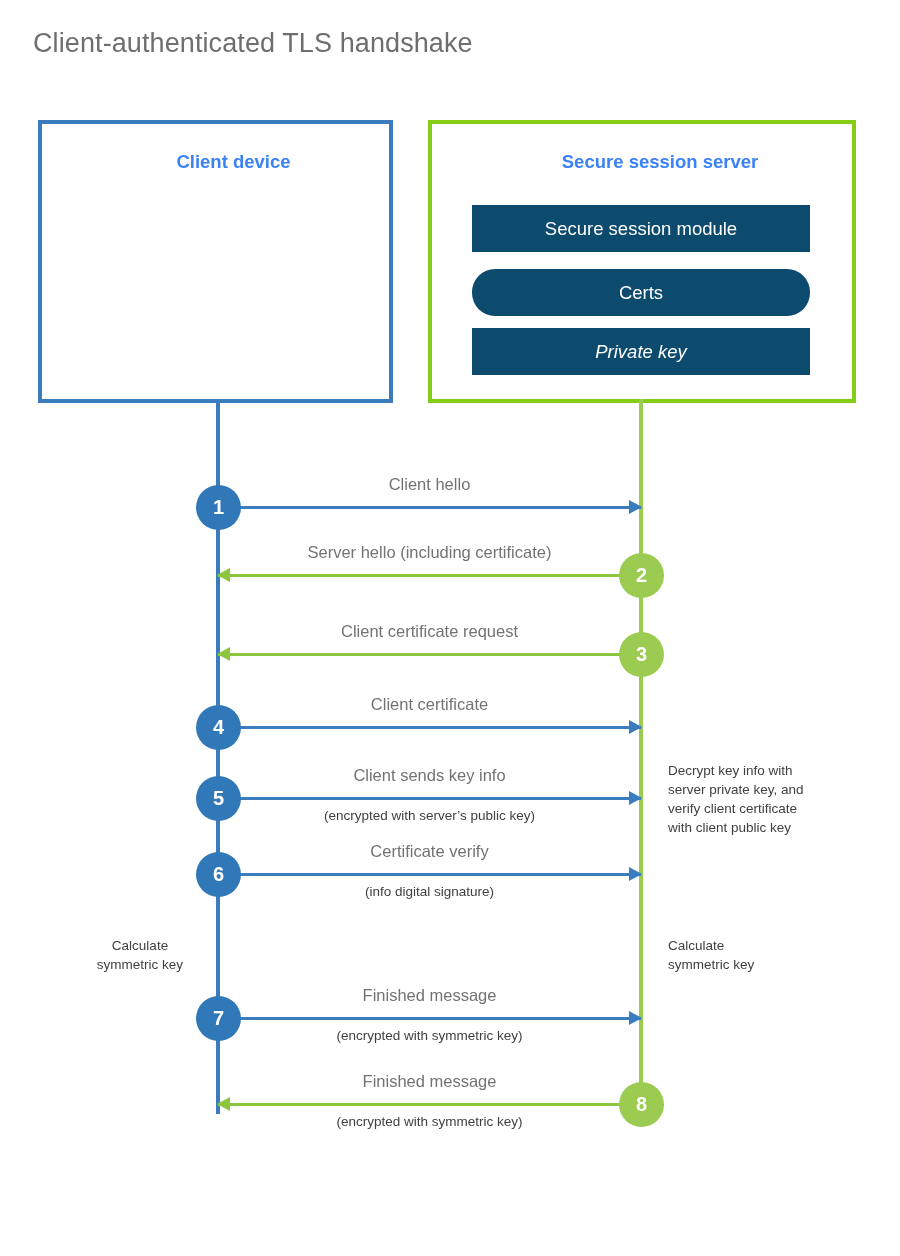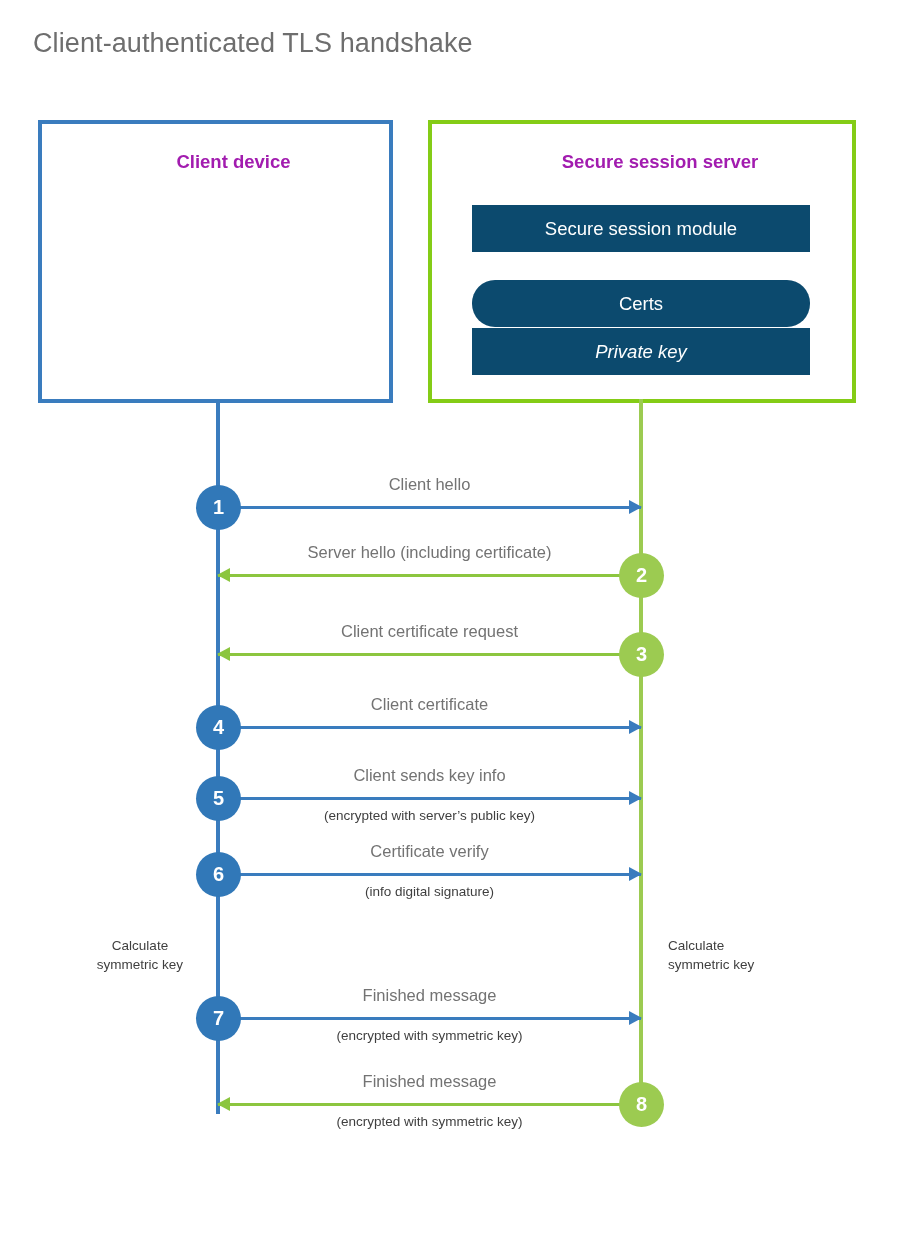--- a/index.html
+++ b/index.html
@@ -53,21 +53,21 @@
     border: 4px solid #84cc16;
   }
   .actor-title {
     position: absolute;
     left: 0;
     right: 0;
     top: 27px;
     text-align: center;
     font-size: 18.5px;
     font-weight: 700;
-    color: #a21caf;
+    color: #3b82f6;
     padding-left: 36px;
   }
 
   
   .client-app {
     position: absolute;
     left: 40px;
     top: 81px;
     width: 273px;
     height: 175px;
@@ -86,21 +86,21 @@
     width: 338px;
     height: 47px;
     background: #0c4a6e;
     display: flex;
     align-items: center;
     justify-content: center;
     color: #ffffff;
     font-size: 18.5px;
   }
   .server-block.b0 { top: 81px; }
-  .server-block.b1 { top: 156px; border-radius: 23px; }
+  .server-block.b1 { top: 145px; border-radius: 23px; }
   .server-block.b2 { top: 204px; font-style: italic; }
 
   
   .lifeline {
     position: absolute;
     width: 4px;
   }
   .lifeline.client-line {
     left: 216px;
     top: 399px;
@@ -275,18 +275,19 @@
   <div class="msg to-client" style="left:218px; top:1104px; width:423px;">
     <div class="shaft" style="width:423px;"></div>
     <div class="head"></div>
     <div class="msg-label">Finished message</div>
     <div class="msg-sublabel">(encrypted with symmetric key)</div>
   </div>
   <div class="step-circle green" style="left:619px; top:1082px;">
     <span>8</span>
   </div>
 
+  <div class="note right" style="top:761px; width:180px;">Decrypt key info with<br>server private key, and<br>verify client certificate<br>with client public key</div>
 
   <div class="note left" style="top:936px;">Calculate<br>symmetric key</div>
 
   <div class="note right" style="top:936px; width:180px;">Calculate<br>symmetric key</div>
 
 </div>
 
 </body></html>

